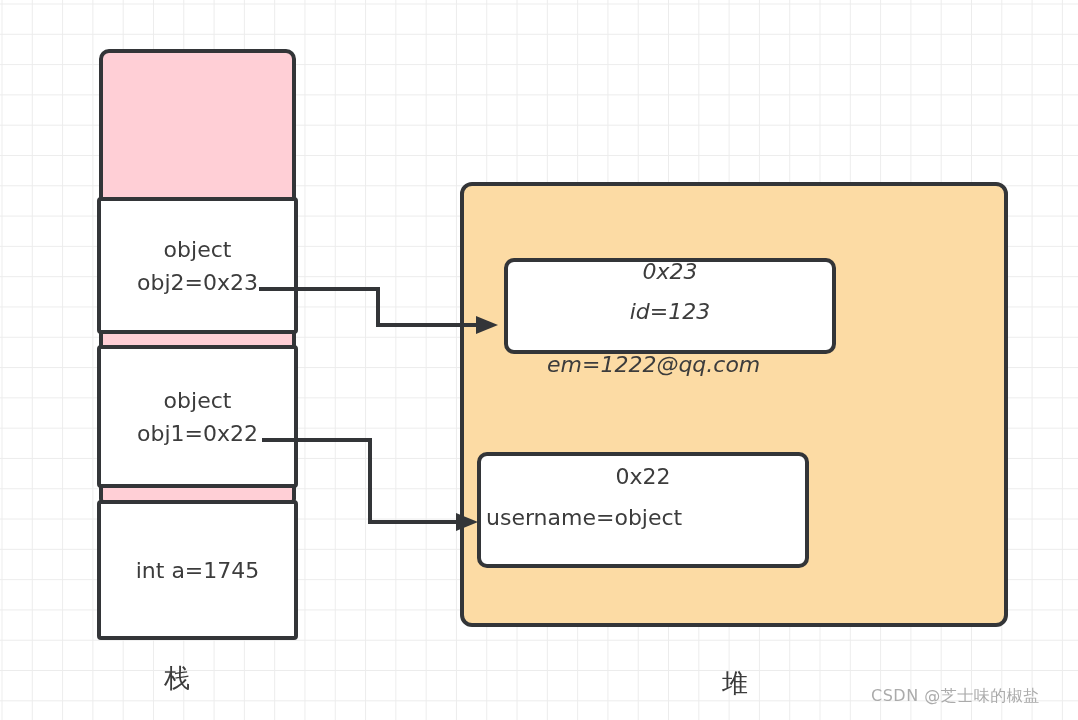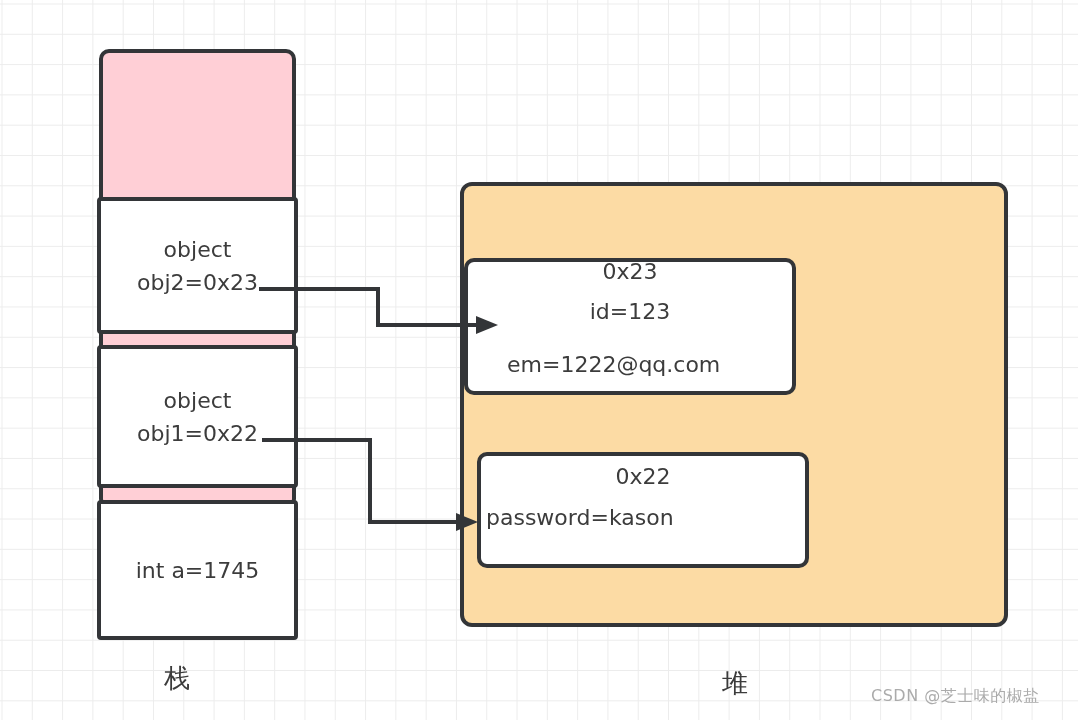--- a/index.html
+++ b/index.html
@@ -41,21 +41,21 @@
     position:absolute;left:460px;top:182px;width:548px;height:445px;
     background:var(--heap-fill);
     border:4px solid var(--stroke);border-radius:12px;z-index:1;
   }
   .heap-object{
     position:absolute;width:332px;
     background:var(--box-fill);
     border:4px solid var(--stroke);border-radius:10px;z-index:2;
     font-size:22px;
   }
-  .heap-obj-1{left:464px;top:258px;height:137px;}
+  .heap-obj-1{left:504px;top:258px;height:96px;font-style:italic;}
   .heap-obj-2{left:477px;top:452px;height:116px;}
   .heap-line{position:absolute;left:0;right:0;line-height:24px;}
   .heap-obj-1 .addr{top:-2px;text-align:center;}
   .heap-obj-1 .f0{top:38px;text-align:center;}
   .heap-obj-1 .f1{top:91px;text-align:left;padding-left:39px;}
   .heap-obj-2 .addr{top:9px;text-align:center;}
   .heap-obj-2 .f0{top:50px;text-align:left;padding-left:5px;}
   .heap-obj-2 .f1{top:86px;text-align:left;padding-left:2px;}
   .region-label{
     position:absolute;font-size:26px;color:var(--text);z-index:4;
@@ -93,21 +93,21 @@
   <div class="heap-region"></div>
 
   <div class="heap-object heap-obj-1">
     <div class="heap-line addr">0x23</div>
     <div class="heap-line f0">id=123</div>
     <div class="heap-line f1">em=1222@qq.com</div>
   </div>
 
   <div class="heap-object heap-obj-2">
     <div class="heap-line addr">0x22</div>
-    <div class="heap-line f0">password=kason</div>
+    <div class="heap-line f0">username=object</div>
   </div>
 
   <svg class="arrows" viewBox="0 0 1078 720" xmlns="http://www.w3.org/2000/svg">
     <defs>
       <marker id="arrowhead" markerUnits="userSpaceOnUse" markerWidth="26" markerHeight="22" refX="1" refY="11" orient="auto">
         <path d="M1,2 L23,11 L1,20 Z" fill="#333538"></path>
       </marker>
     </defs>
     <path d="M259 289 L378 289 L378 325 L476 325" fill="none" stroke="#333538" stroke-width="4" marker-end="url(#arrowhead)"></path>
     <path d="M262 440 L370 440 L370 522 L456 522" fill="none" stroke="#333538" stroke-width="4" marker-end="url(#arrowhead)"></path>

